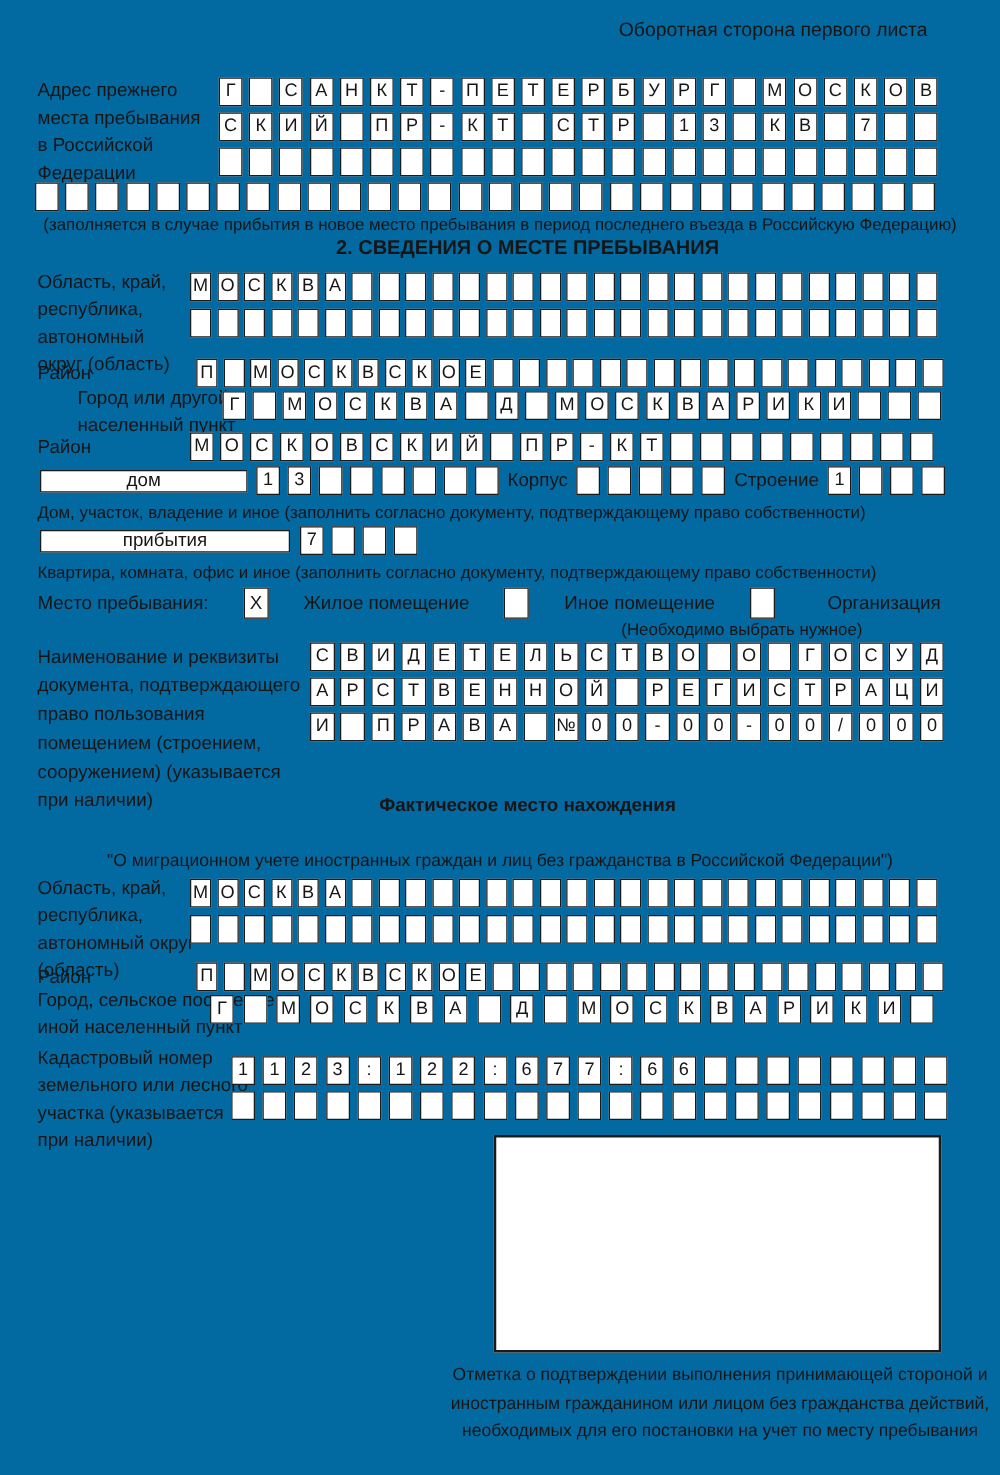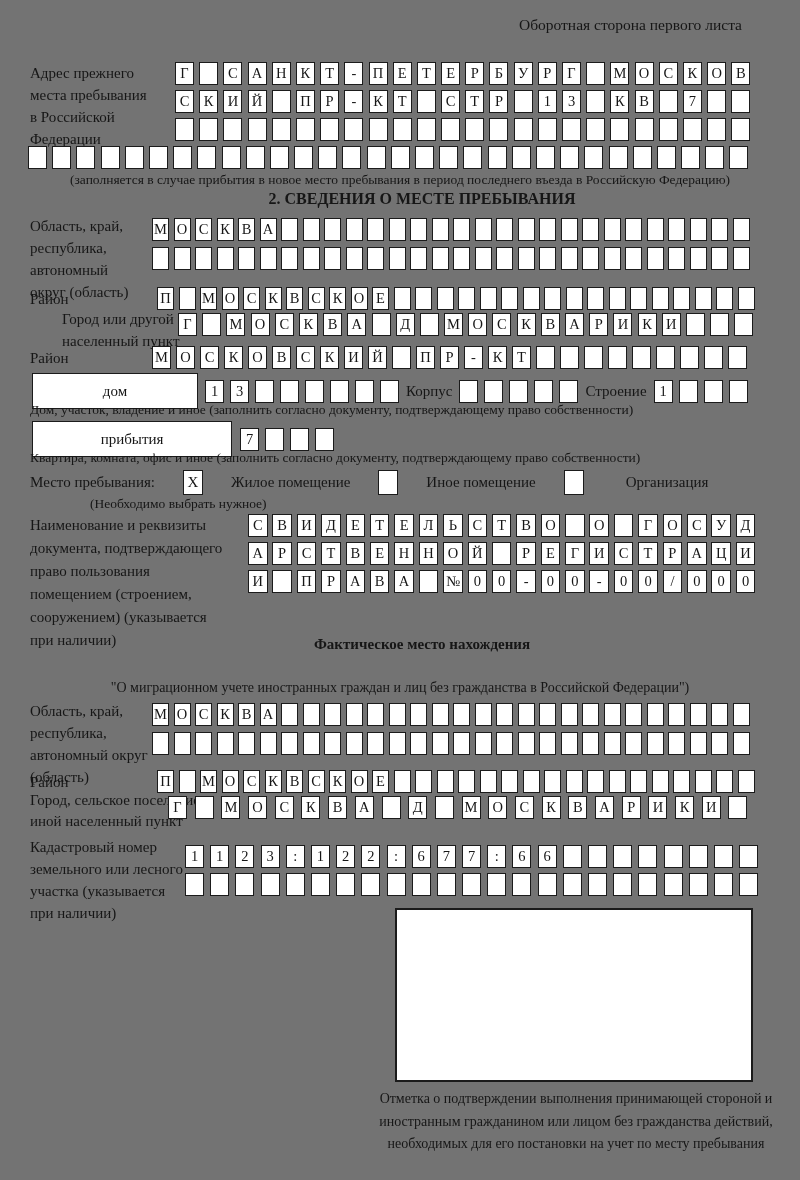--- a/index.html
+++ b/index.html
@@ -1,18 +1,18 @@
 <!DOCTYPE html>
 <html><head>
 <meta charset="utf-8">
 <style>
   html,body{margin:0;padding:0;background:#fff;}
   .page{
-    position:relative;width:800px;height:1180px;background:#737373;
-    font-family:Liberation Serif, serif;color:#161616;
+    position:relative;width:800px;height:1180px;background:#0369a1;
+    font-family:Liberation Sans, sans-serif;color:#161616;
     overflow:hidden;
   }
   .abs{position:absolute;}
   .lbl{font-size:15px;line-height:22px;white-space:pre-line;}
   .note{font-size:13.5px;}
   .center{text-align:center;left:0;right:0;}
   .bold{font-weight:bold;padding-left:44px;}
   .cells{position:absolute;display:flex;}
   .cell{
     box-sizing:border-box;flex:0 0 auto;width:19px;height:23px;
@@ -23,21 +23,21 @@
   .g28{gap:4.5px}
   .g28 .cell{width:17px;}
   .g25{gap:5px}
   .gcity2{gap:7.7px}
   .gdoc{gap:4.9px}
   .gdoc .cell{width:19.5px;}
   .gcad{gap:6.2px}
   .ghouse{gap:6px}
   .flexrow{position:absolute;display:flex;align-items:center;}
   .widebox{
-    box-sizing:border-box;border:1.7px solid #1b1b1b;height:36px;
+    box-sizing:border-box;border:1.7px solid #1b1b1b;height:18px;
     display:flex;align-items:center;justify-content:center;font-size:15px;background:#fff;
   }
   .chk{
     box-sizing:border-box;width:20px;height:25px;border:1.6px solid #1b1b1b;
     display:inline-flex;align-items:center;justify-content:center;
     font-size:15px;background:#fff;flex:0 0 auto;
   }
   .inline-lbl{font-size:15px;white-space:nowrap;}
   .bigbox{box-sizing:border-box;border:2px solid #1b1b1b;background:#fff;}
 </style>
@@ -364,21 +364,21 @@
 
   <div class="flexrow" style="left:30px;top:470px;gap:28px;">
     <div class="inline-lbl">Место пребывания:</div>
     <span class="chk">X</span>
     <div class="inline-lbl">Жилое помещение</div>
     <span class="chk"></span>
     <div class="inline-lbl">Иное помещение</div>
     <span class="chk"></span>
     <div class="inline-lbl" style="margin-left:14px;">Организация</div>
   </div>
-  <div class="abs note" style="left:90px;top:496px;width:600px;text-align:left;">(Необходимо выбрать нужное)</div>
+  <div class="abs note" style="left:90px;top:496px;width:600px;text-align:right;">(Необходимо выбрать нужное)</div>
 
   <div class="abs lbl" style="left:30px;top:514px;width:220px;line-height:23px;">Наименование и реквизиты
 документа, подтверждающего
 право пользования
 помещением (строением,
 сооружением) (указывается
 при наличии)</div>
   <div class="cells gdoc" style="left:248px;top:514px;">
       <span class="cell">С</span>
       <span class="cell">В</span>

